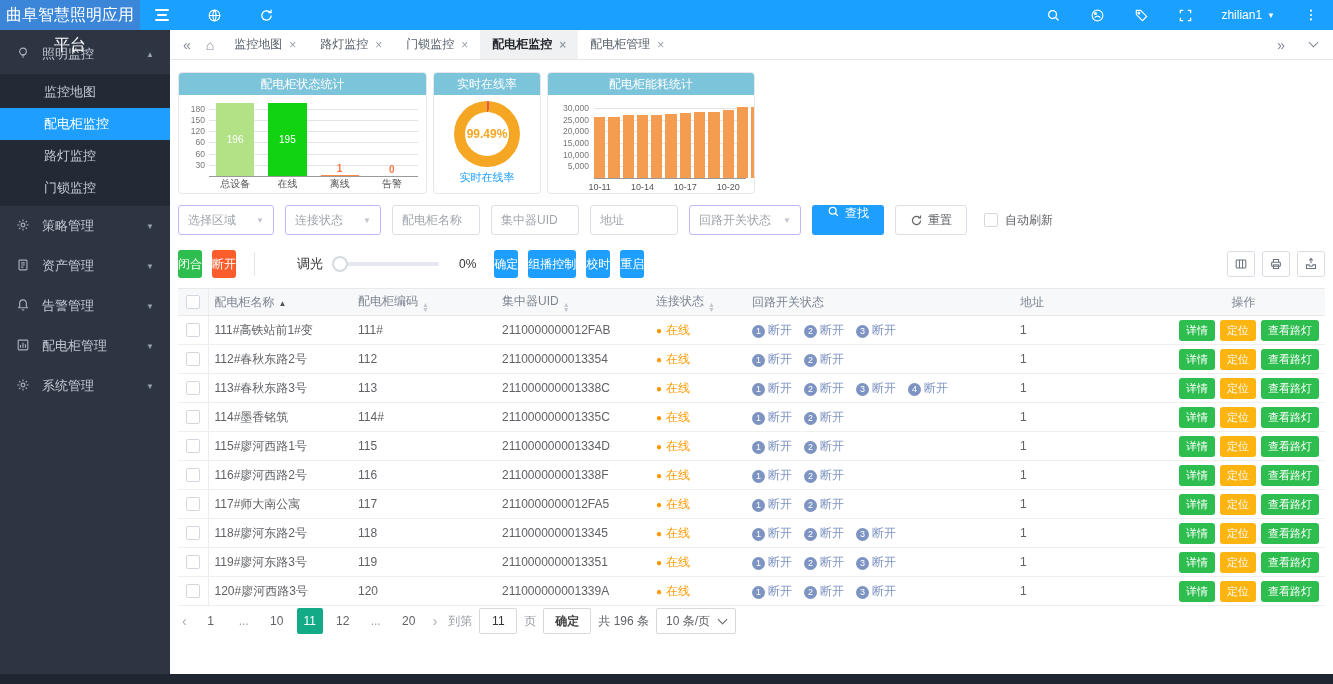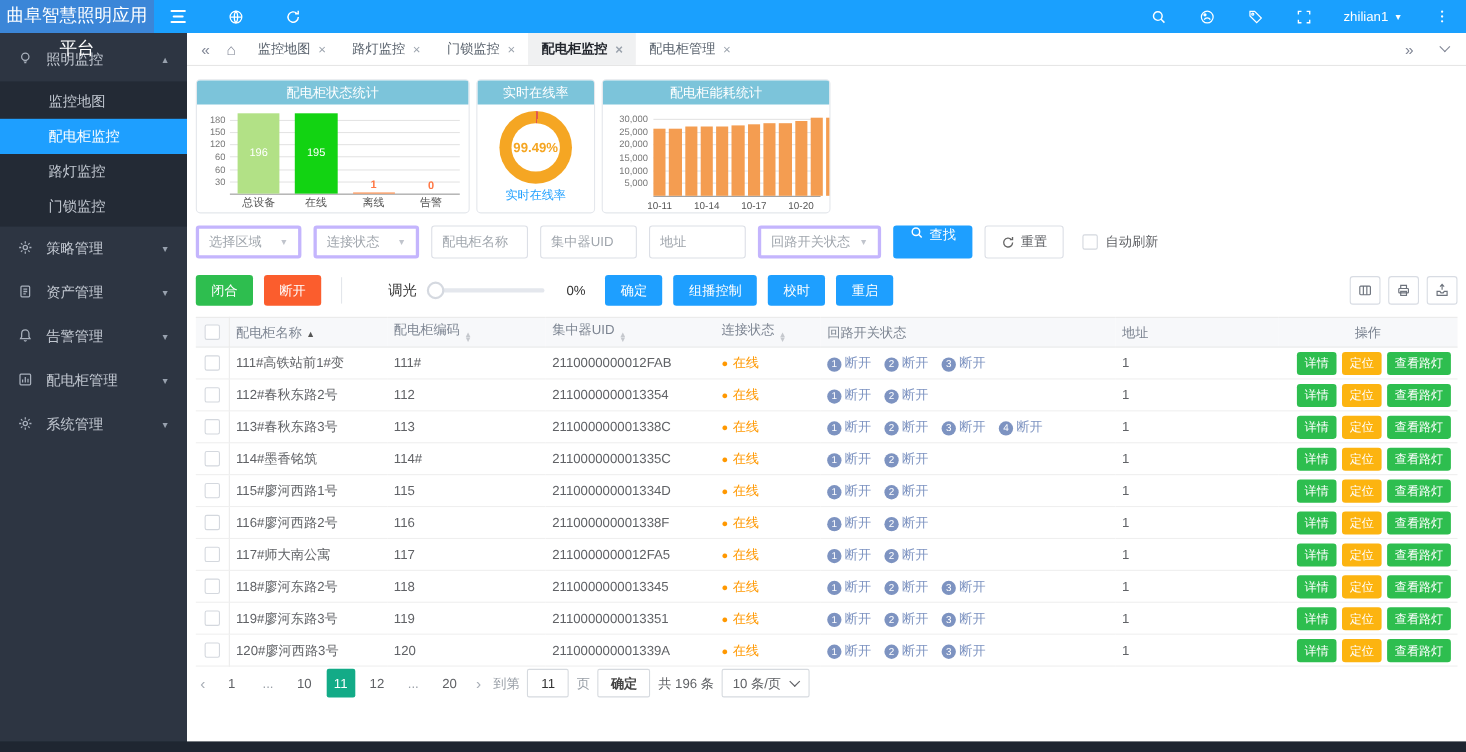--- a/index.html
+++ b/index.html
@@ -44,32 +44,32 @@
 .card-hd { height: 22px; background: #7cc4da; color: #fff; font-size: 12px; text-align: center; line-height: 22px; }
 .schart { position: relative; width: 100%; height: 97px; }
 .donut-wrap { text-align: center; }
 .donut { width: 66px; height: 66px; border-radius: 50%; position: relative; margin: 6px auto 3px;
   background: conic-gradient(#e2574c 0deg 3.6deg, #f5a623 3.6deg 360deg); }
 .donut::before { content: ""; position: absolute; inset: 11px; background: #fff; border-radius: 50%; }
 .donut-val { position: absolute; inset: 0; display: flex; align-items: center; justify-content: center; color: #f5a623; font-weight: bold; font-size: 12px; z-index: 1; }
 .donut-foot { color: #1e9fff; font-size: 11px; }
 
 .filters { position: absolute; left: 8px; top: 175px; display: flex; align-items: center; gap: 11px; }
-.f-select { width: 96px; height: 30px; border: 3px solid #c4b5fd; border-radius: 3px; display: flex; align-items: center; padding: 0 9px; color: #a0a6ad; font-size: 12px; background: #fff; cursor: pointer; }
+.f-select { width: 96px; height: 30px; border: 1px solid #c4b5fd; border-radius: 3px; display: flex; align-items: center; padding: 0 9px; color: #a0a6ad; font-size: 12px; background: #fff; cursor: pointer; }
 .f-select.w112 { width: 112px; }
 .f-select .cd { margin-left: auto; color: #c0c4cc; font-size: 8px; }
 .f-input { width: 88px; height: 30px; border: 1px solid #dcdfe6; border-radius: 3px; padding: 0 9px; font-size: 12px; color: #333; outline: none; }
 .f-input::placeholder { color: #a0a6ad; }
 .btn-search { height: 30px; padding: 0 15px; background: #1e9fff; color: #fff; border: none; border-radius: 3px; font-size: 12px; display: flex; gap: 5px; cursor: pointer; }
 .btn-reset { height: 30px; padding: 0 14px; background: #fff; border: 1px solid #dcdfe6; color: #606266; border-radius: 3px; font-size: 12px; display: flex; align-items: center; gap: 5px; cursor: pointer; }
 .f-check { display: flex; align-items: center; gap: 7px; color: #606266; font-size: 12px; margin-left: 6px; cursor: pointer; }
 .cbx { width: 14px; height: 14px; border: 1px solid #d4d8de; border-radius: 2px; background: #fff; }
 
 .actions { position: absolute; left: 8px; top: 220px; right: 8px; display: flex; align-items: center; gap: 10px; }
-.btn { height: 28px; padding: 0 14px; border: none; border-radius: 3px; color: #fff; font-size: 12px; cursor: pointer; }
+.btn { height: 28px; padding: 0 0; border: none; border-radius: 3px; color: #fff; font-size: 12px; cursor: pointer; }
 .btn-close { background: #2ebe4f; }
 .btn-open { background: #fb5d2d; }
 .btn-blue { background: #1e9fff; }
 .v-div { width: 1px; height: 24px; background: #e3e6eb; margin: 0 8px; }
 .dim-label { font-size: 13px; color: #333; margin-left: 24px; }
 .slider { width: 104px; height: 4px; background: #e4e7ed; border-radius: 2px; position: relative; margin: 0 10px 0 2px; cursor: pointer; }
 .slider-handle { position: absolute; left: -3px; top: 50%; transform: translateY(-50%); width: 16px; height: 16px; border-radius: 50%; background: #fff; border: 2px solid #d5d9e0; }
 .dim-val { font-size: 12px; color: #333; margin-right: 8px; }
 .right-tools { margin-left: auto; display: flex; gap: 7px; }
 .tool-btn { width: 28px; height: 26px; border: 1px solid #d8dce3; border-radius: 3px; background: #fff; display: flex; align-items: center; justify-content: center; color: #6c727c; cursor: pointer; }

